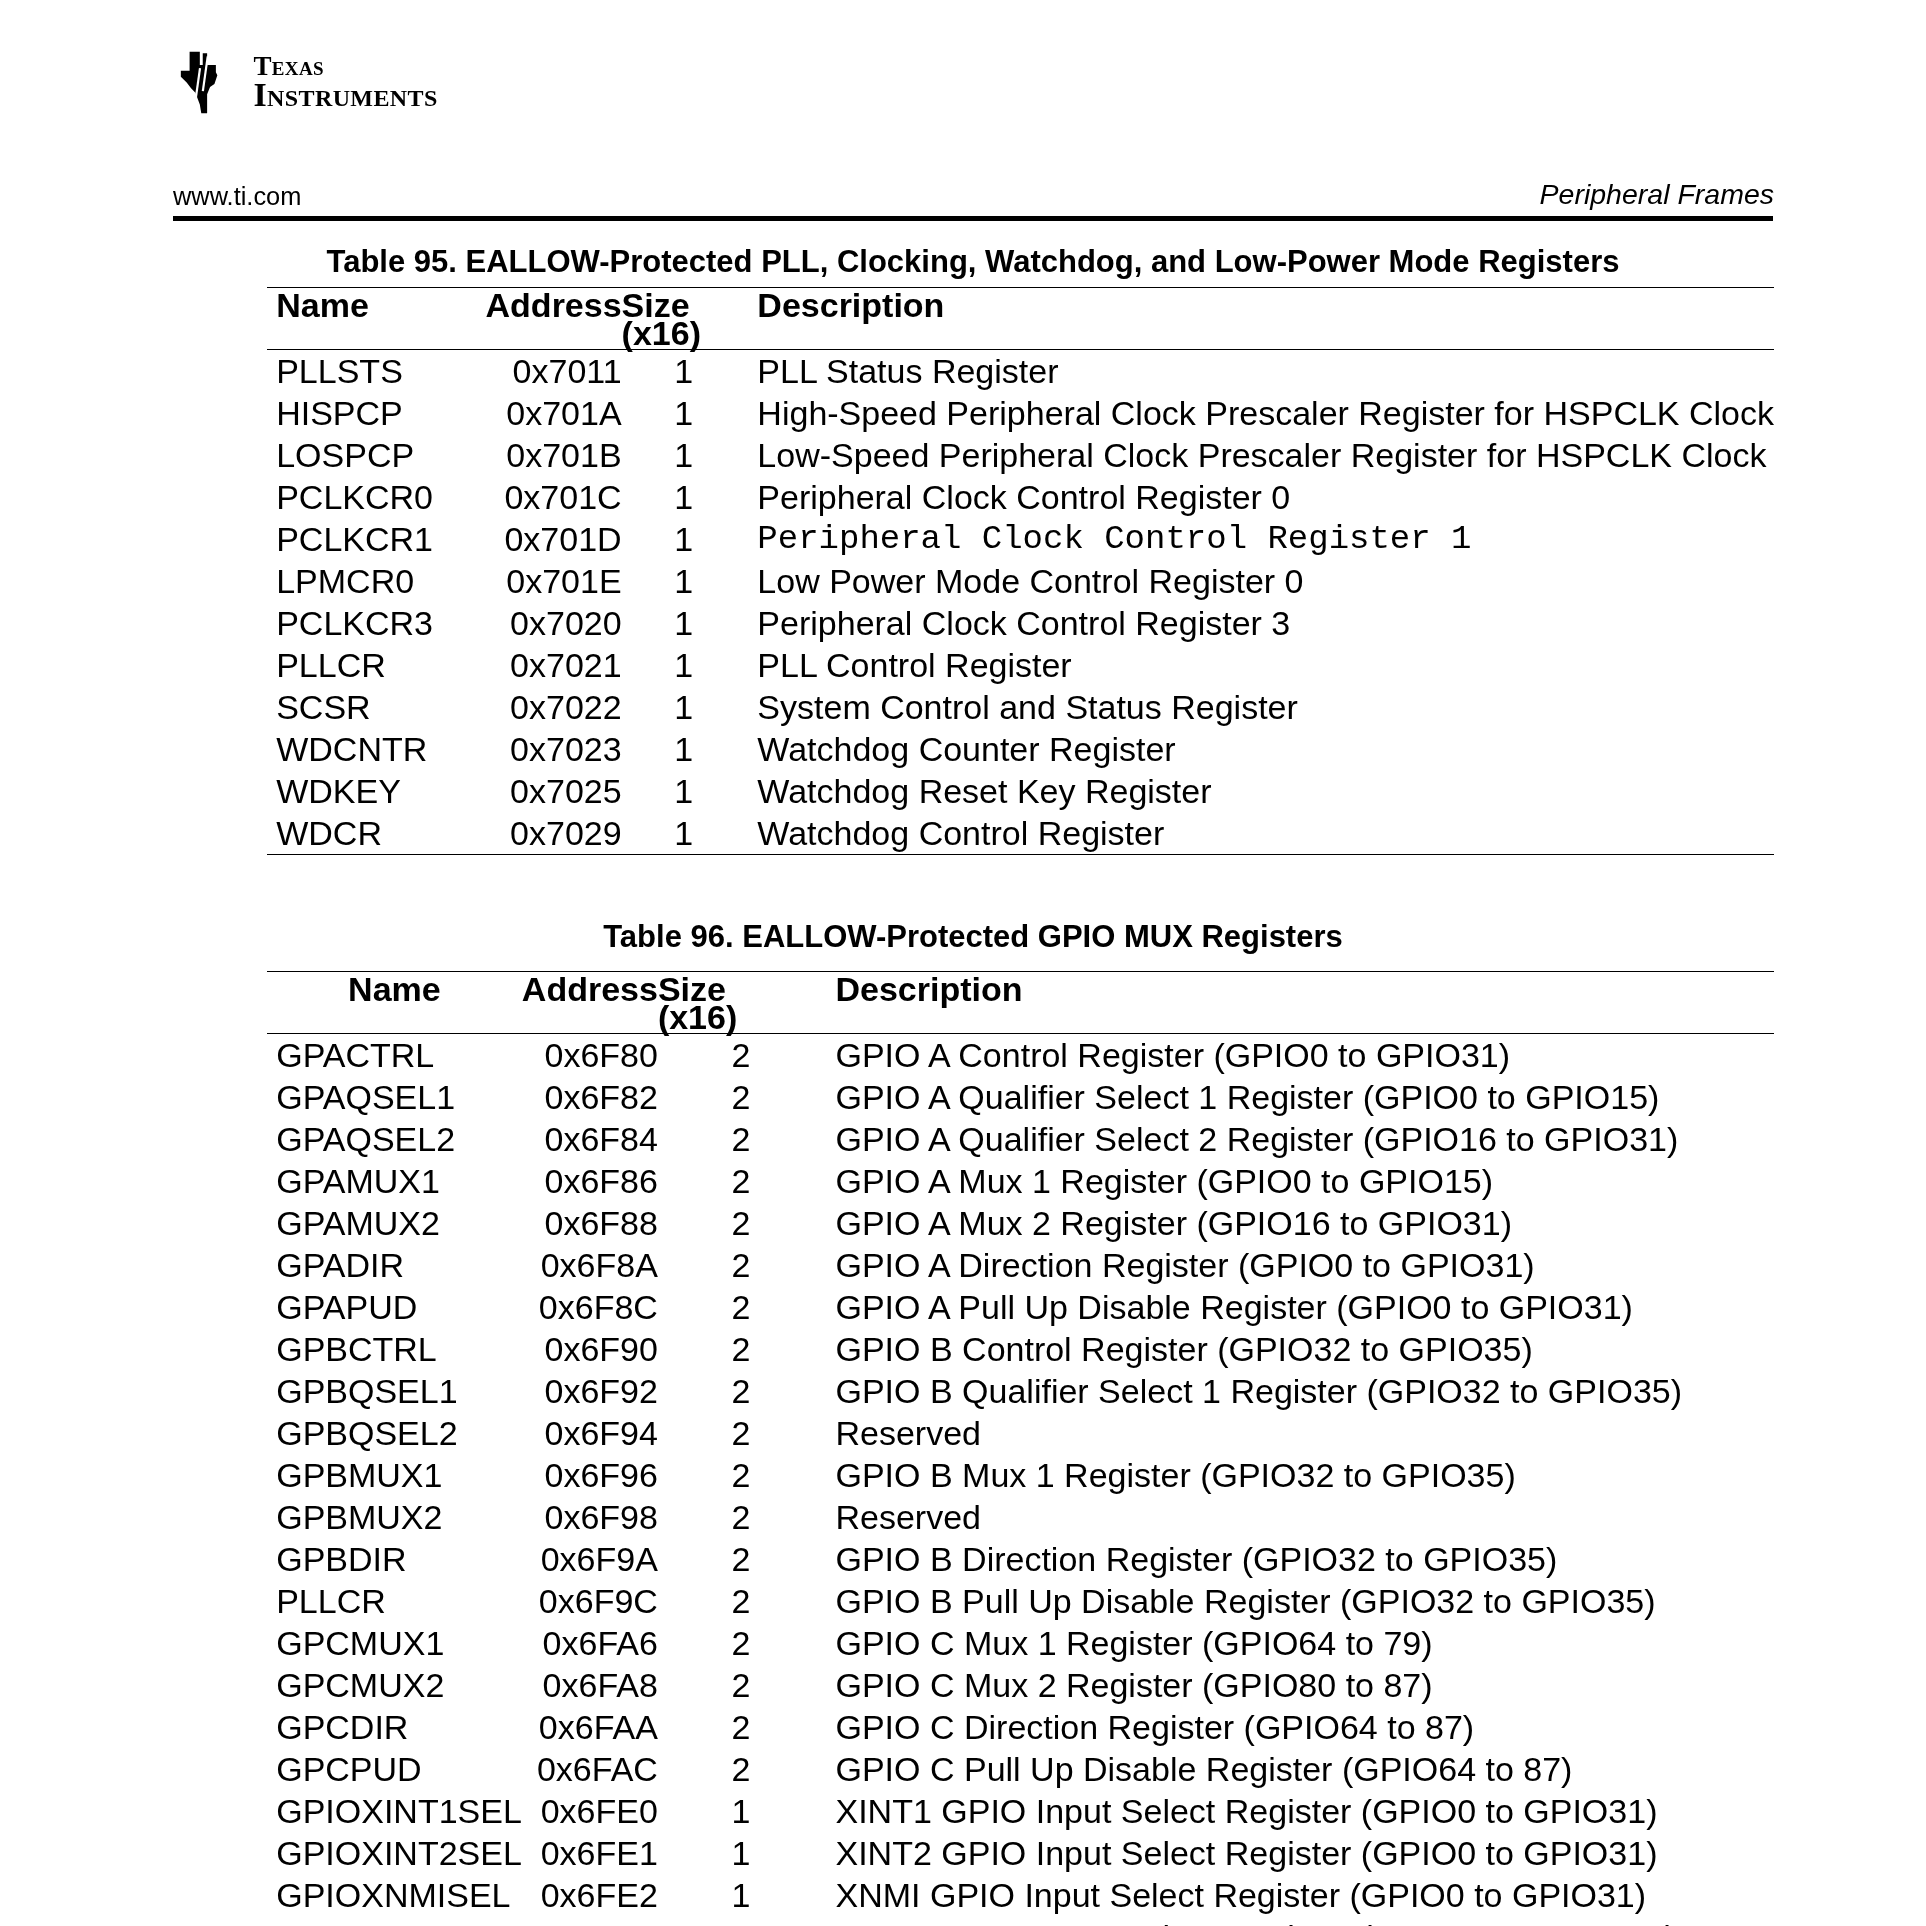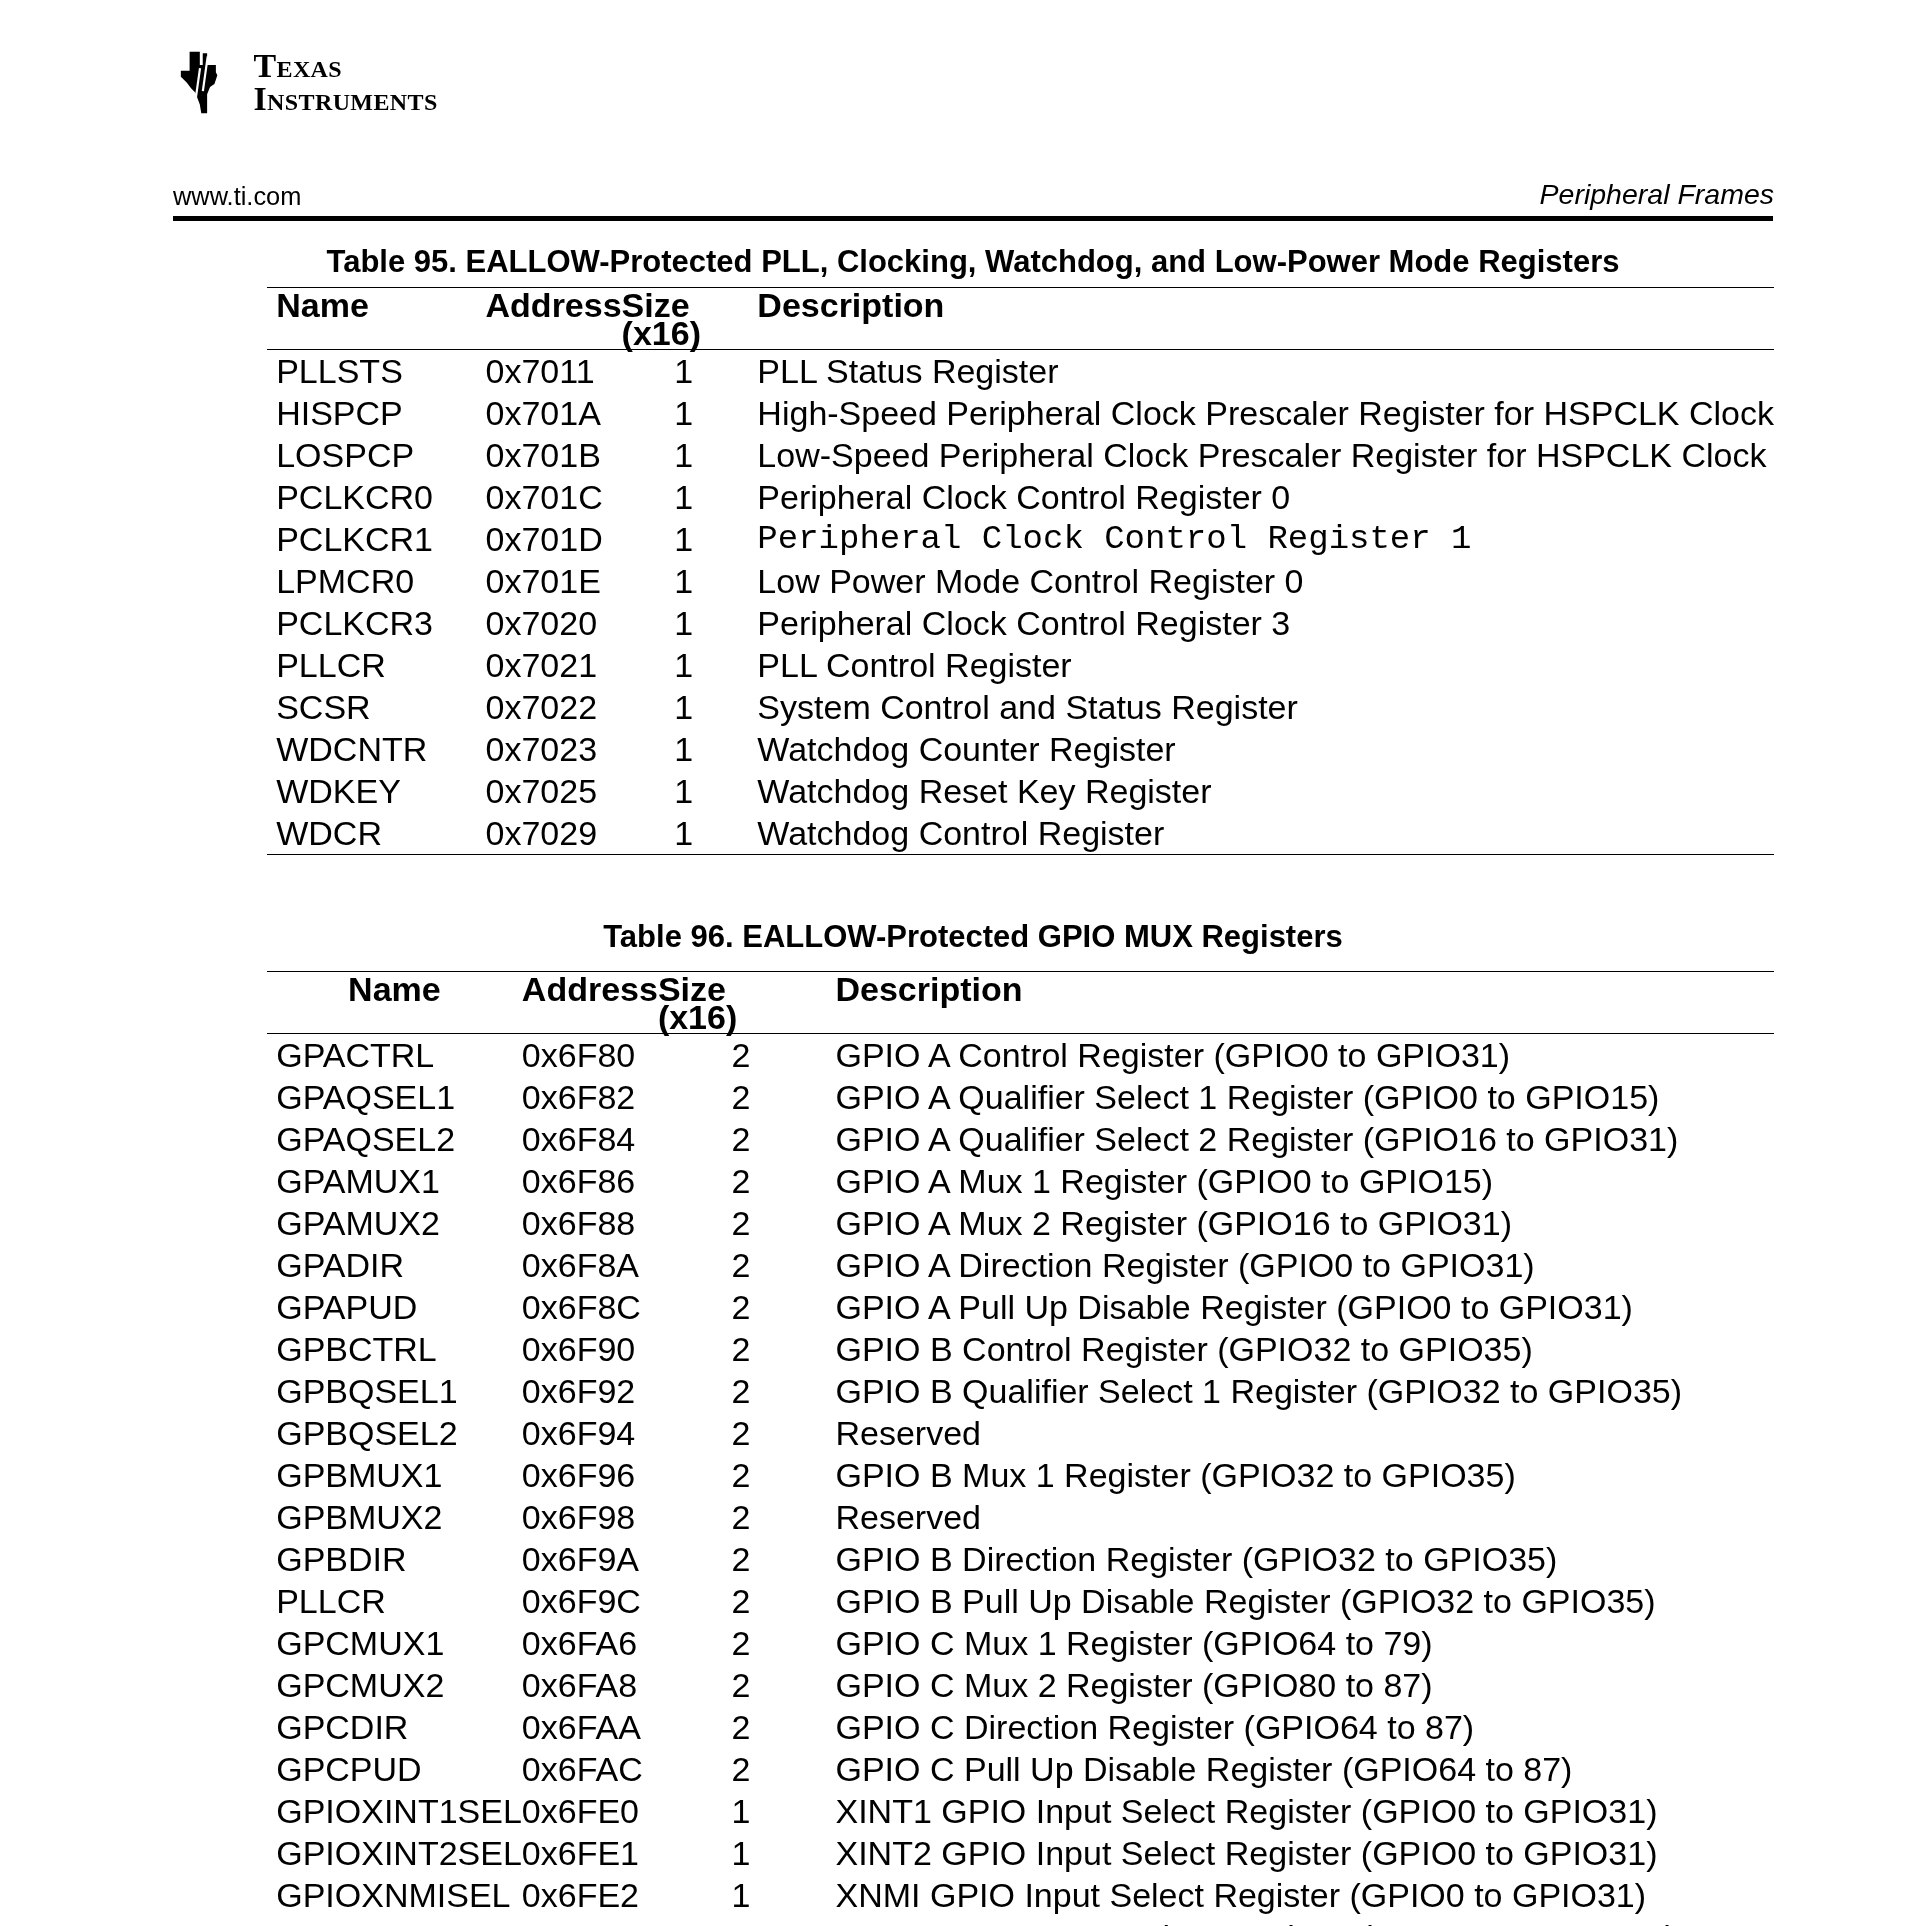--- a/index.html
+++ b/index.html
@@ -3,34 +3,34 @@
 <meta charset="utf-8">
 <style>
   html, body { margin: 0; padding: 0; background: #ffffff; }
   body { width: 1965px; height: 2542px; position: relative; overflow: hidden;
          font-family: "Liberation Sans", sans-serif; color: #000; }
   .abs { position: absolute; }
   .logo { left: 175px; top: 44px; width: 308px; height: 77px; display: flex; align-items: center; }
   .logo svg { width: 73px; height: 73px; }
   .logo-text { margin-left: 5.4px; font-family: "Liberation Serif", serif; font-weight: bold;
                line-height: 0.95; letter-spacing: 0.4px; }
-  .logo-text .l1 { font-size: 34px; }
+  .logo-text .l1 { font-size: 27px; }
   .logo-text .l2 { font-size: 34px; }
   .hdr-left { left: 173px; top: 182px; font-size: 25.4px; }
   .hdr-right { right: 191px; top: 178px; font-size: 28.5px; font-style: italic; }
   .rule-top { left: 173px; top: 216px; width: 1600px; height: 4.6px; background: #000; }
   .caption { left: 173px; width: 1600px; text-align: center; font-weight: bold; font-size: 31px; }
   table.reg { position: absolute; left: 267px; width: 1507px; border-collapse: collapse; font-size: 34px; }
   table.reg thead th { font-weight: bold; text-align: left; vertical-align: top; padding: 3.1px 0 2.3px 0; line-height: 28px; }
   table.reg thead tr { border-top: 1.9px solid #000; border-bottom: 1.9px solid #000; }
   table.reg tbody tr:last-child { border-bottom: 1.9px solid #000; }
   table.reg td { height: 42px; padding: 0; line-height: 42px; white-space: nowrap; }
   table.reg tbody tr:first-child td { padding-top: 0; }
   .c-name { text-align: left; padding-left: 9.2px !important; }
-  .c-addr { text-align: left; }
+  .c-addr { text-align: right; }
   .c-size { text-align: center; }
   .c-desc { text-align: left; }
   #t95 .w-name { width: 262px; } #t95 .w-addr { width: 135px; } #t95 .w-size { width: 169px; }
   #t96 .w-name { width: 231px; } #t96 .w-addr { width: 135px; } #t96 .w-size { width: 166px; }
   #t96 thead th.c-name { text-align: center; padding-left: 0 !important; }
   #t96 thead th.c-addr { text-align: center; }
 </style>
 </head>
 <body>
 

